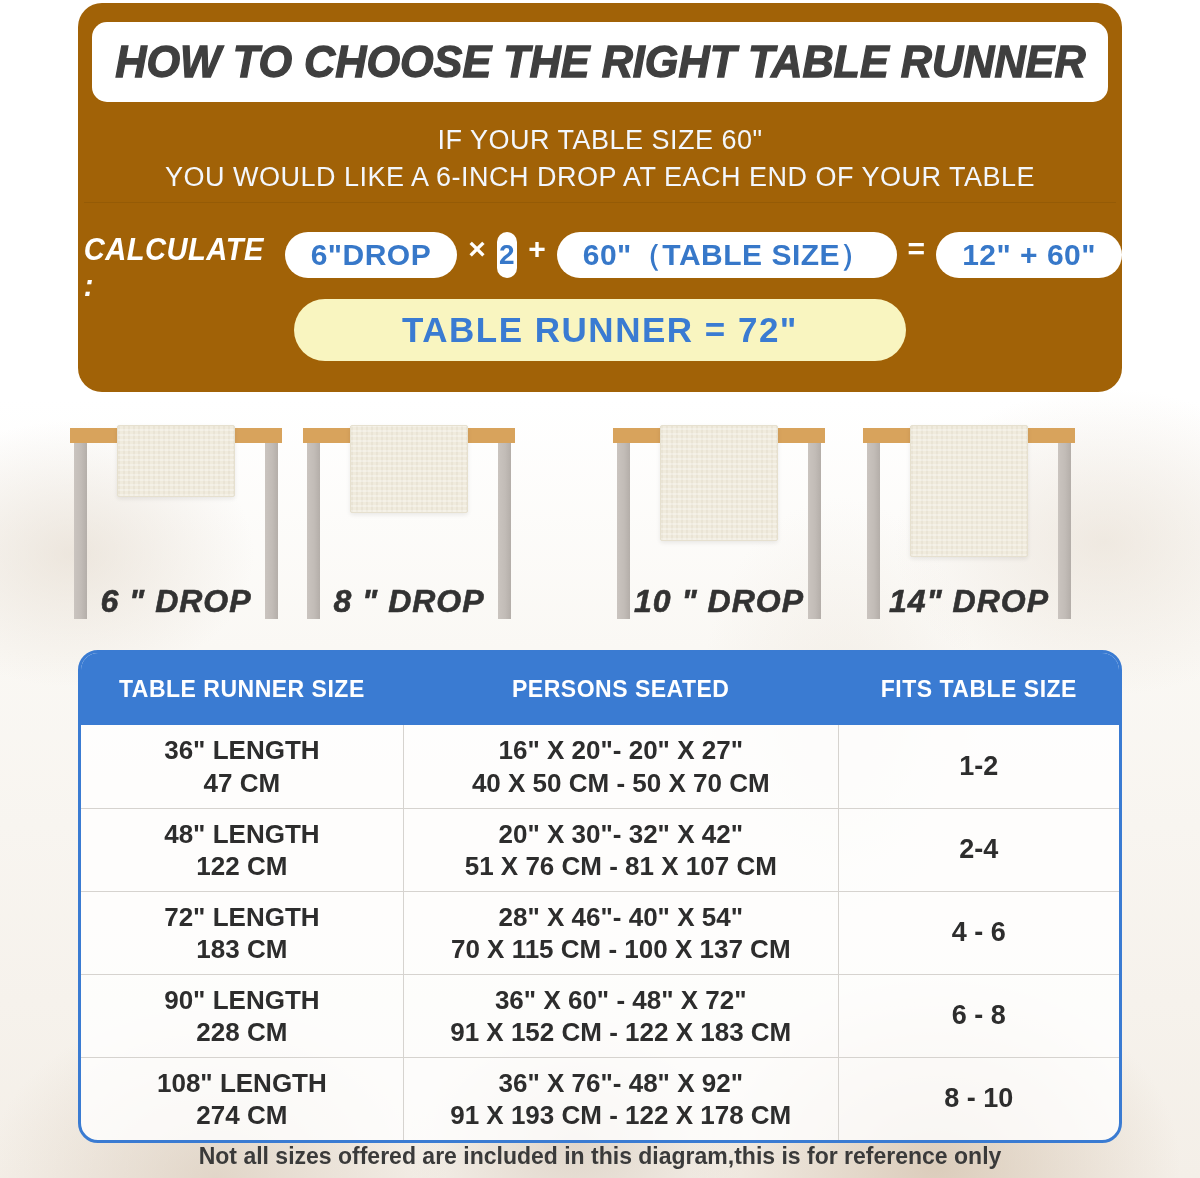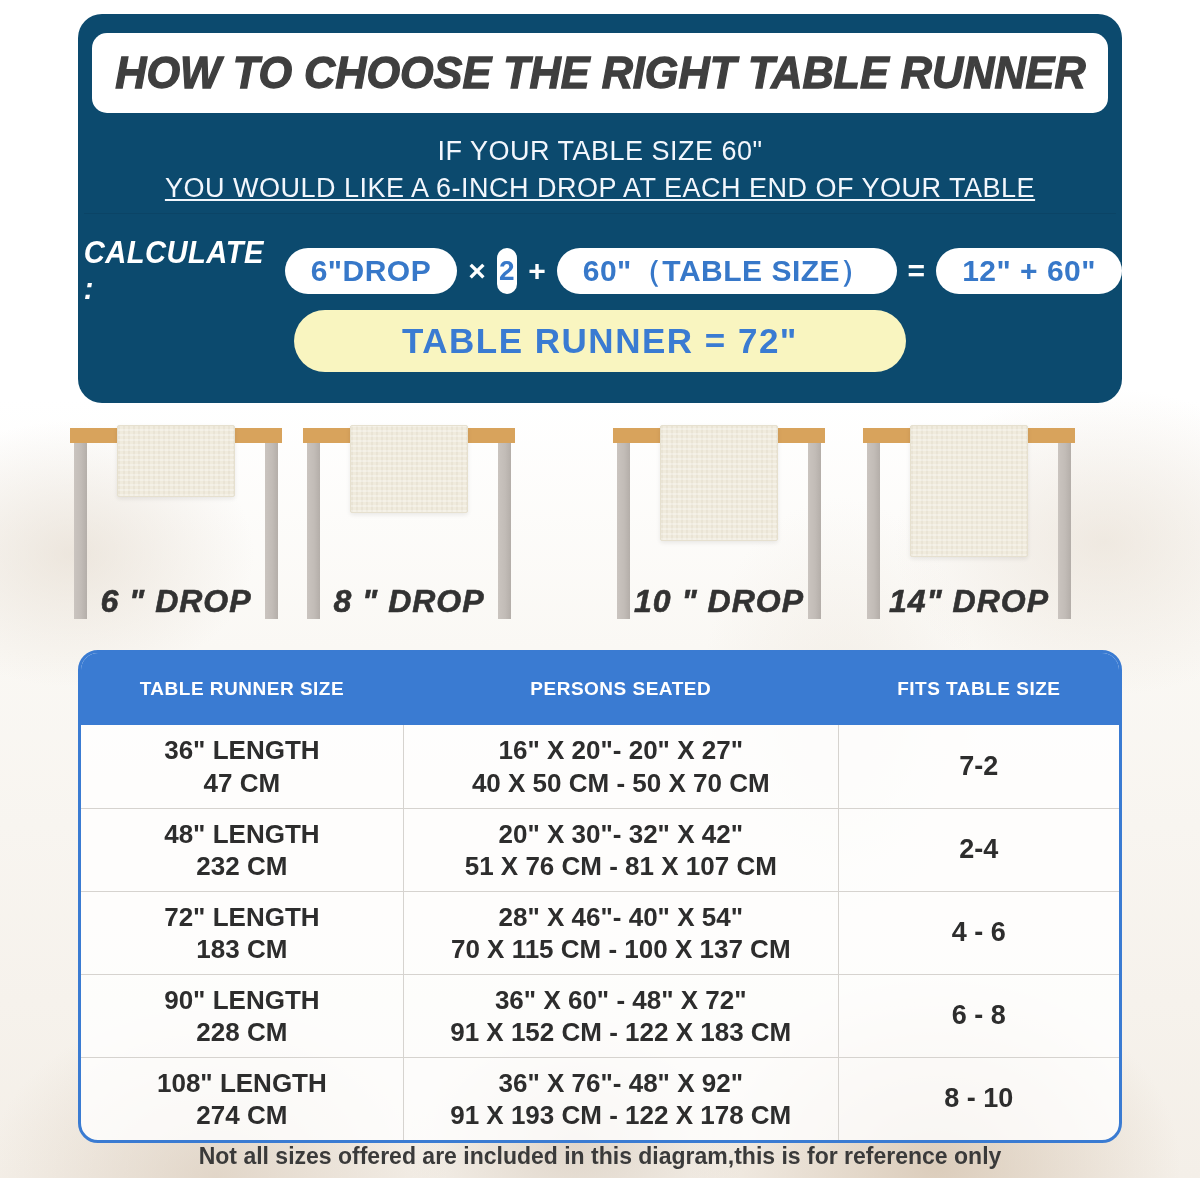--- a/index.html
+++ b/index.html
@@ -19,46 +19,46 @@
       radial-gradient(300px 220px at 92% 46%, rgba(226,215,201,.50), transparent 70%),
       radial-gradient(340px 260px at 78% 99%, rgba(206,186,163,.65), transparent 72%),
       radial-gradient(320px 240px at 18% 100%,rgba(213,197,179,.60), transparent 72%),
       radial-gradient(240px 180px at 48% 97%, rgba(199,183,165,.45), transparent 70%),
       radial-gradient(200px 300px at 70% 60%, rgba(235,228,218,.45), transparent 70%),
       linear-gradient(180deg, #ffffff 0%, #ffffff 34%, #faf8f4 55%, #f4efe8 100%);
   }
 
   
   .top-panel {
-    position:absolute; left:78px; top:14px; width:1044px; height:389px;
-    background:#0c4a6e; border-radius:24px;
+    position:absolute; left:78px; top:3px; width:1044px; height:389px;
+    background:#a16207; border-radius:24px;
   }
   .title-banner {
     position:absolute; left:14px; right:14px; top:19px; height:80px;
     background:#ffffff; border-radius:15px;
     display:flex; align-items:center; justify-content:center;
   }
   .title-banner .title {
     font-size:45px; font-weight:700; font-style:italic;
     color:#3f3f3f; letter-spacing:0px; white-space:nowrap;
     transform:scaleX(.96); -webkit-text-stroke:1.3px #3f3f3f;
   }
   .subtitle {
     position:absolute; left:0; right:0; text-align:center;
     color:#f3f7fd; font-size:27px; font-weight:400; letter-spacing:.5px;
   }
   .sub1 { top:122px; }
-  .sub2 { top:159px;text-decoration:underline; }
+  .sub2 { top:159px; }
   .panel-divider {
     position:absolute; left:6px; right:6px; top:199px; height:1px;
     background:rgba(0,0,0,.07);
   }
   .calc-row {
     position:absolute; left:0; right:0; top:229px; height:56px;
-    display:flex; align-items:center; justify-content:center; gap:11px;
+    display:flex; align-items:flex-start; justify-content:center; gap:11px;
   }
   .calc-label {
     color:#ffffff; font-size:31px; font-weight:700; font-style:italic;
     letter-spacing:.5px; margin-right:4px; transform:scaleX(.94);
   }
   .pill {
     background:#ffffff; color:#3778c9; font-weight:700; font-size:30px;
     border-radius:999px; padding:8px 26px; line-height:1;
     display:inline-flex; align-items:center; justify-content:center;
     letter-spacing:.5px; white-space:nowrap;
@@ -109,21 +109,21 @@
   .size-table {
     position:absolute; left:78px; top:650px; width:1044px;
     border:3px solid #3a7bd2; border-radius:20px; overflow:hidden;
     background:rgba(255,255,255,.80);
   }
   .thead {
     display:grid; grid-template-columns:31% 42% 27%;
     background:#3a7bd2; height:72px; align-items:center;
   }
   .thead .hcell {
-    color:#ffffff; font-size:19px; font-weight:700; text-align:center;
+    color:#ffffff; font-size:23px; font-weight:700; text-align:center;
     letter-spacing:.5px;
   }
   .trow {
     display:grid; grid-template-columns:31% 42% 27%; height:83px;
   }
   .trow + .trow { border-top:1px solid #d6d3cf; }
   .cell {
     display:flex; flex-direction:column; align-items:center; justify-content:center;
     font-size:26px; font-weight:700; color:#2d2d2d; line-height:1.25;
     text-align:center; letter-spacing:0px;
@@ -207,27 +207,27 @@
 
     <div class="trow">
       <div class="cell">
         <div>36" LENGTH</div>
         <div>47 CM</div>
       </div>
       <div class="cell mid">
         <div>16" X 20"- 20" X 27"</div>
         <div>40 X 50 CM - 50 X 70 CM</div>
       </div>
-      <div class="cell persons">7-2</div>
+      <div class="cell persons">1-2</div>
     </div>
 
     <div class="trow">
       <div class="cell">
         <div>48" LENGTH</div>
-        <div>232 CM</div>
+        <div>122 CM</div>
       </div>
       <div class="cell mid">
         <div>20" X 30"- 32" X 42"</div>
         <div>51 X 76 CM - 81 X 107 CM</div>
       </div>
       <div class="cell persons">2-4</div>
     </div>
 
     <div class="trow">
       <div class="cell">

